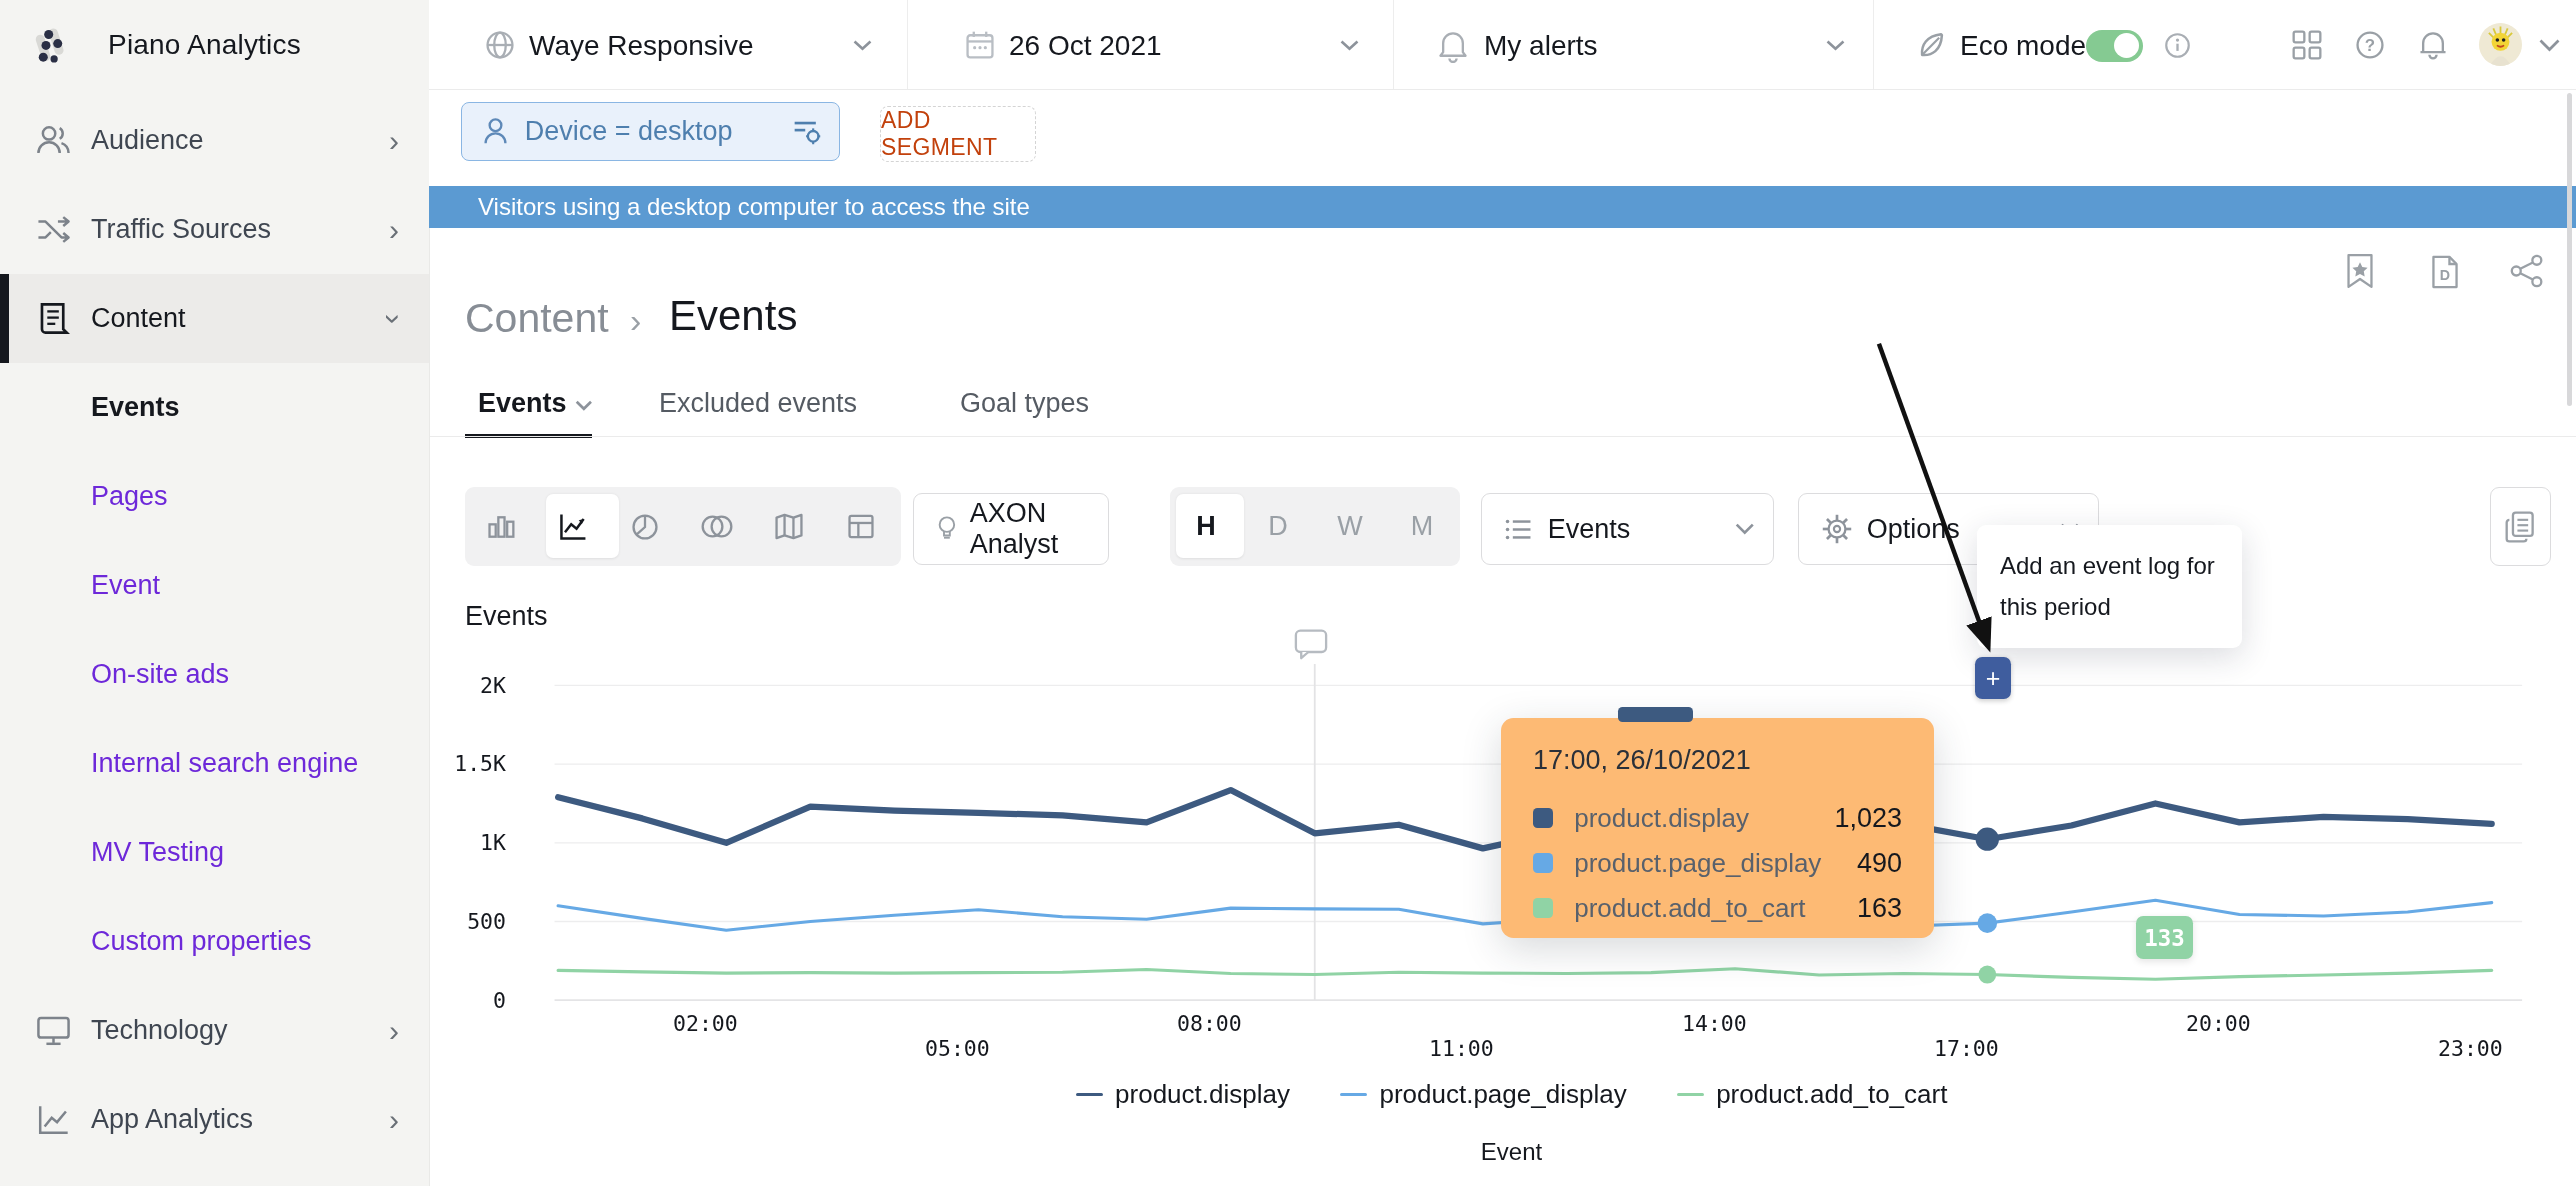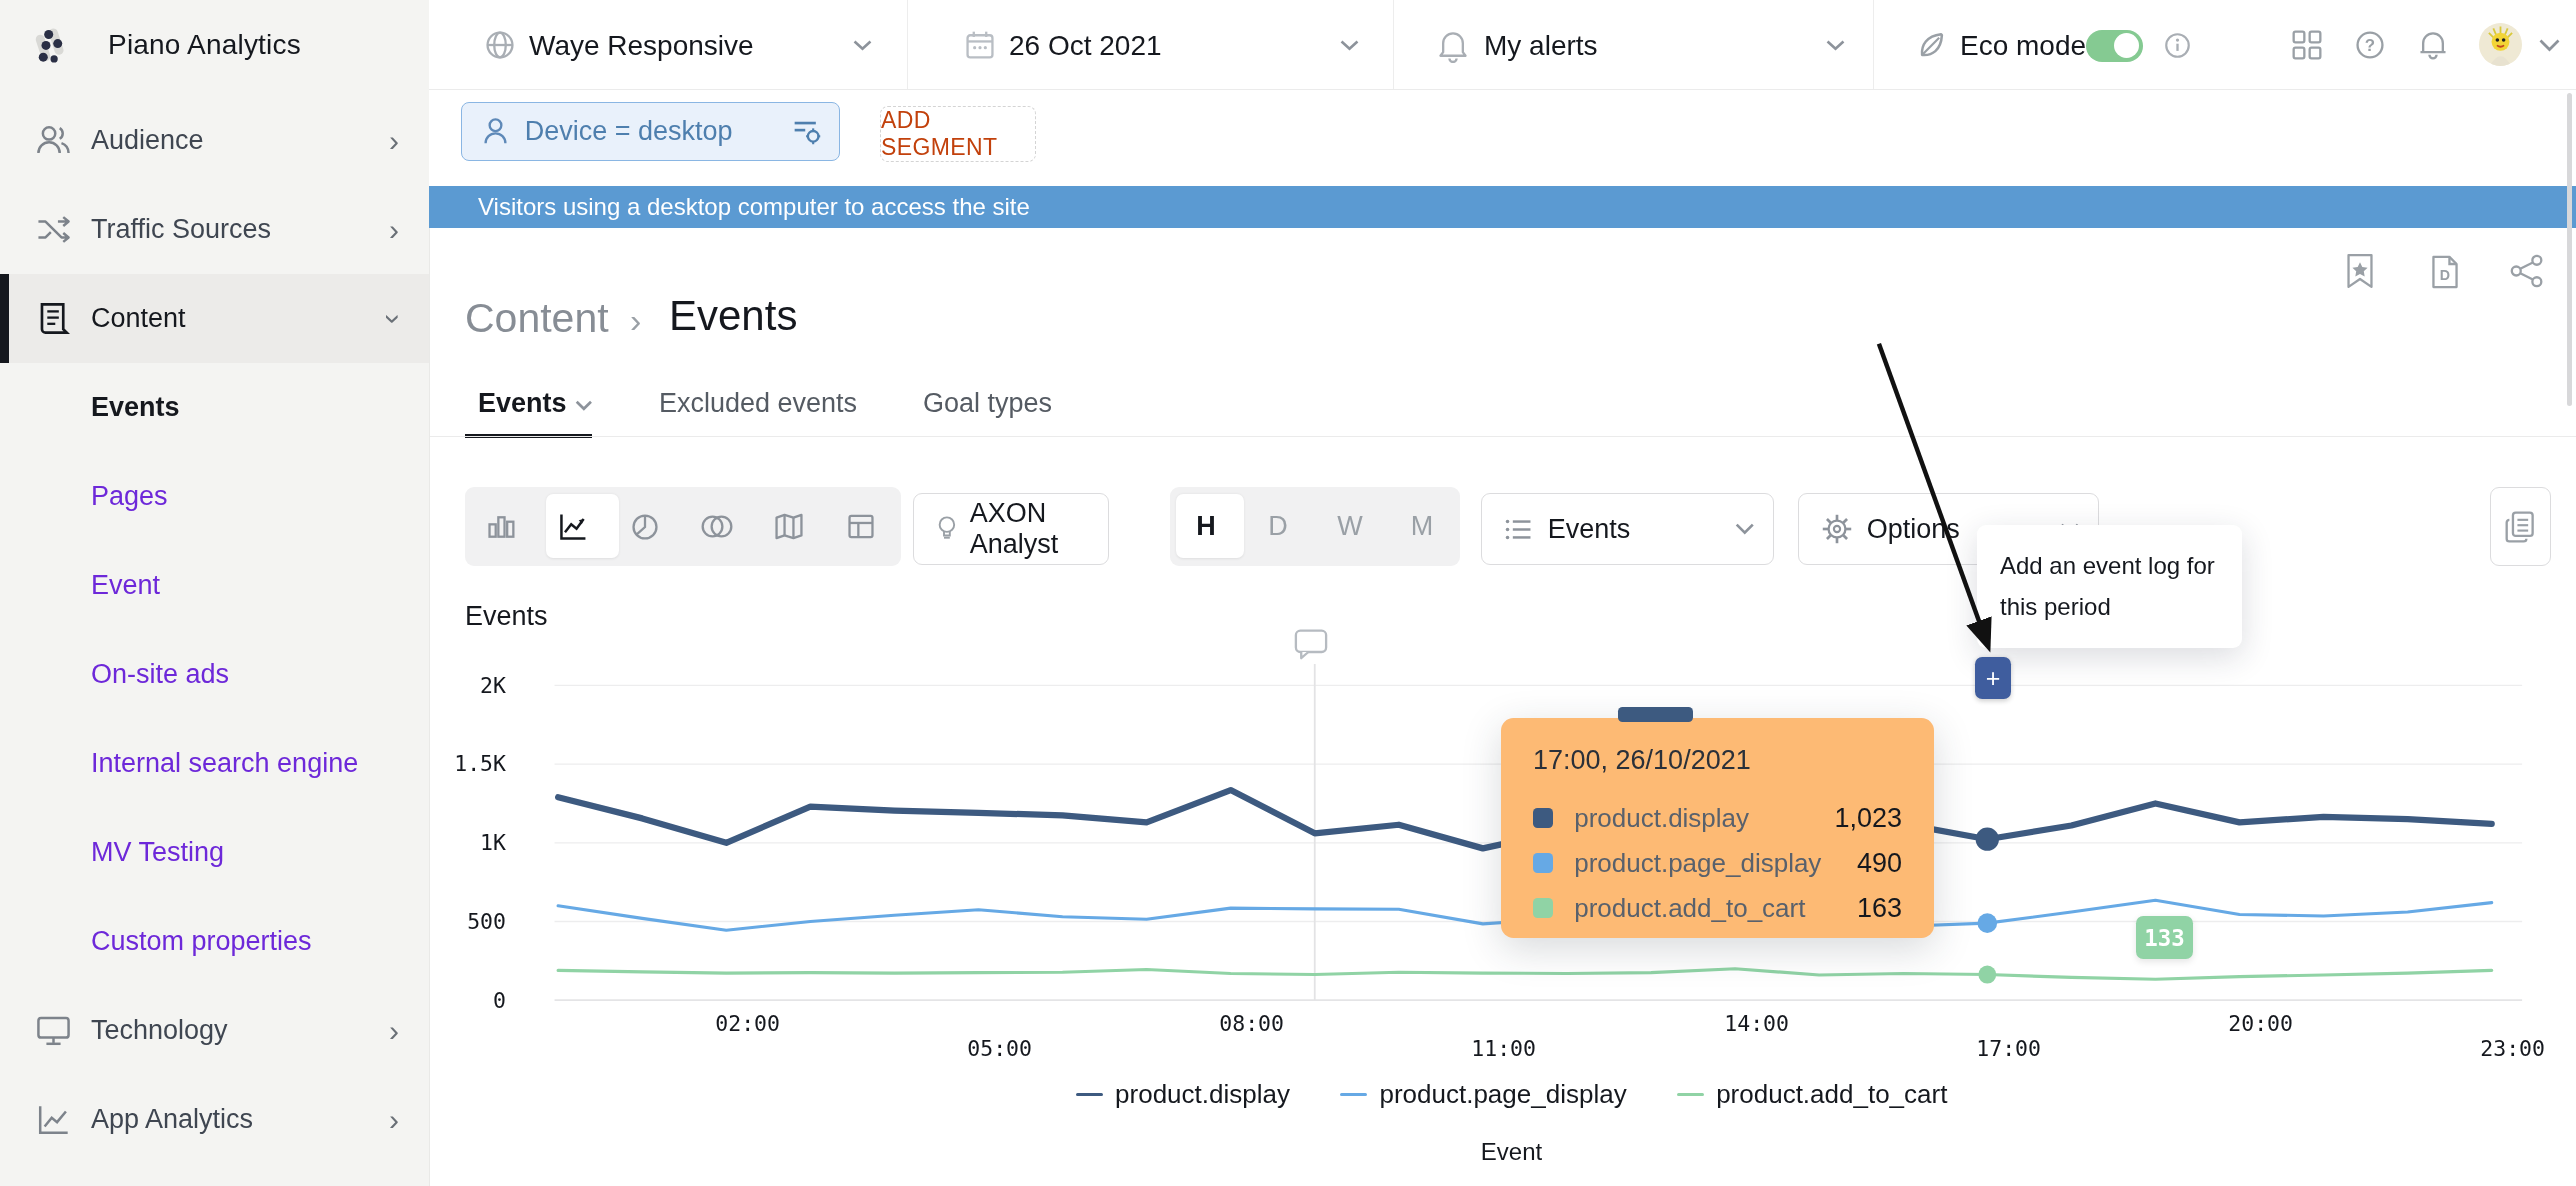--- a/index.html
+++ b/index.html
@@ -44,21 +44,21 @@
   #banner span{color:#fff;font-size:24px;margin-left:49px;}
 
   
   #crumb-parent{left:465px;top:295px;font-size:41px;color:#878d95;cursor:pointer;}
   #crumb-sep{left:630px;top:301px;font-size:34px;color:#9aa0a6;}
   #crumb-current{left:669px;top:292px;font-size:42px;color:#15181e;font-weight:500;}
   .hdr-icon{cursor:pointer;}
   #tab-events{left:478px;top:388px;font-size:27px;font-weight:700;cursor:pointer;}
   #tab-events-chev{left:574px;top:399px;}
   #tab-excluded{left:659px;top:388px;font-size:27px;color:#555b63;cursor:pointer;}
-  #tab-goaltypes{left:923px;top:388px;font-size:27px;color:#555b63;cursor:pointer;}
+  #tab-goaltypes{left:960px;top:388px;font-size:27px;color:#555b63;cursor:pointer;}
   #tab-underline{left:465px;top:434px;width:127px;height:3.6px;background:#15181e;}
   #tab-border{left:430px;top:436px;width:2146px;height:0.9px;background:#ebebeb;}
 
   
   .seg-box{background:#f1f1f2;border-radius:9px;}
   #charttype{left:465px;top:487px;width:436px;height:79px;display:flex;}
   .ct-slot{width:72px;height:79px;display:flex;align-items:center;justify-content:center;cursor:pointer;position:relative;}
   .ct-active{position:absolute;left:81px;top:7.2px;width:73px;height:64px;background:#fff;border-radius:7.2px;box-shadow:0 0.9px 2.7px rgba(0,0,0,.08);}
   .outline-btn{background:#fff;border:1.8px solid #dcdcde;border-radius:9px;box-sizing:border-box;display:flex;align-items:center;cursor:pointer;}
   #axon{left:913px;top:493px;width:196px;height:72px;}
@@ -77,21 +77,21 @@
   #anno-card{left:1977px;top:525px;width:265px;height:123px;background:#fff;border-radius:9px;z-index:40;
              box-shadow:0 9px 32px rgba(30,40,60,.16);padding:19.7px 0 0 23px;box-sizing:border-box;font-size:24px;line-height:41px;}
   #anno-arrow{left:1852px;top:333px;width:197px;height:340px;z-index:41;pointer-events:none;}
   #plus-btn{left:1975px;top:657px;width:36px;height:42px;background:#3f5d9e;border-radius:7.2px;z-index:42;
             display:flex;align-items:center;justify-content:center;color:#fff;font-size:25px;cursor:pointer;box-shadow:0 1.8px 5.4px rgba(0,0,0,.2);}
 
   
   #chart-title{left:465px;top:601px;font-size:27px;}
   #chart{left:483px;top:653px;width:2057px;height:420px;}
   .ytick{position:absolute;left:-40px;width:63px;text-align:right;font-family:"DejaVu Sans Mono",monospace;font-size:21.5px;height:27px;line-height:27px;}
-  .xtick{position:absolute;width:107px;text-align:right;font-family:"DejaVu Sans Mono",monospace;font-size:21.5px;}
+  .xtick{position:absolute;width:107px;text-align:left;font-family:"DejaVu Sans Mono",monospace;font-size:21.5px;}
   #comment-marker{left:1293px;top:628px;cursor:pointer;}
   #hover-bar{left:1618px;top:707px;width:75px;height:15px;background:#3d5a80;border-radius:4.5px;z-index:31;}
   #min-badge{left:2136px;top:916px;width:57px;height:43px;background:#90d3a5;border-radius:7.2px;z-index:20;
              display:flex;align-items:center;justify-content:center;color:#fff;font-weight:700;font-size:22.4px;
              font-family:"DejaVu Sans Mono",monospace;box-shadow:0 2.7px 7.2px rgba(0,0,0,.10);}
   #chart-tip{left:1501px;top:718px;width:433px;height:220px;background:#fdba74;border-radius:12.5px;z-index:30;
              box-shadow:0 10.7px 39px rgba(40,50,60,.18);box-sizing:border-box;padding:27px 32px 0 32px;}
   #chart-tip .tip-title{font-size:27px;color:#2a3039;margin-bottom:19.7px;}
   .tip-row{display:flex;align-items:center;height:45px;}
   .tip-sw{width:19.7px;height:19.7px;border-radius:4.5px;flex:0 0 auto;}

